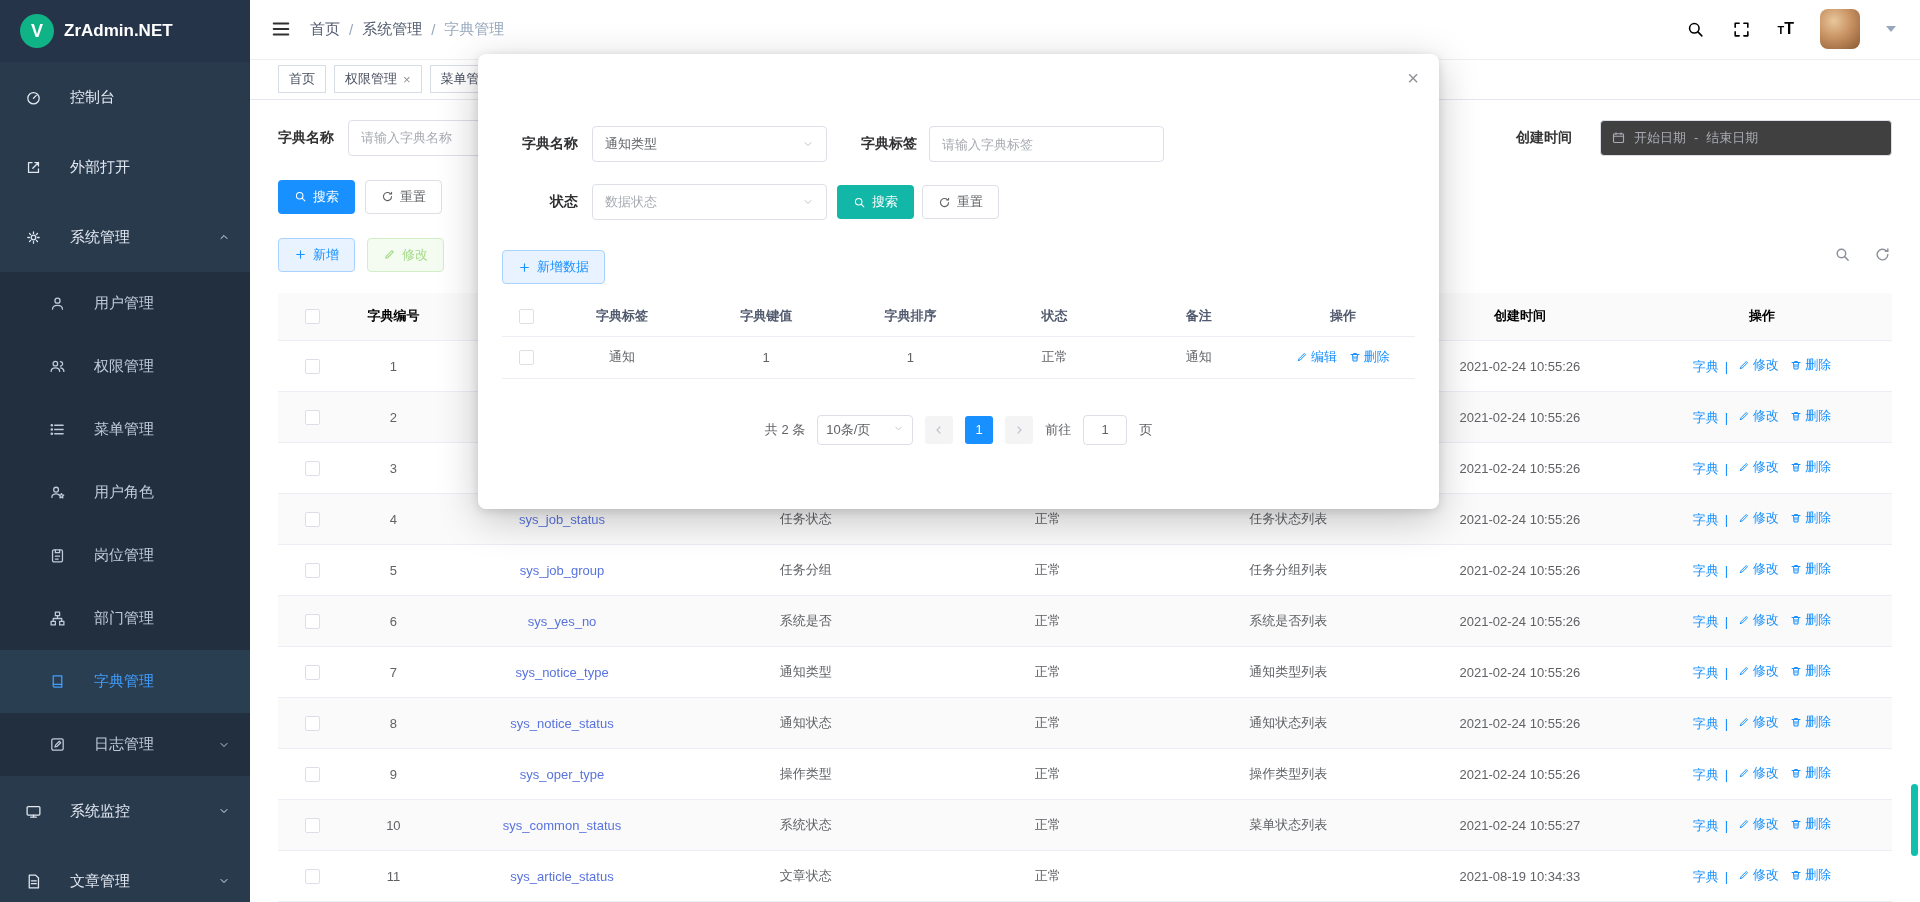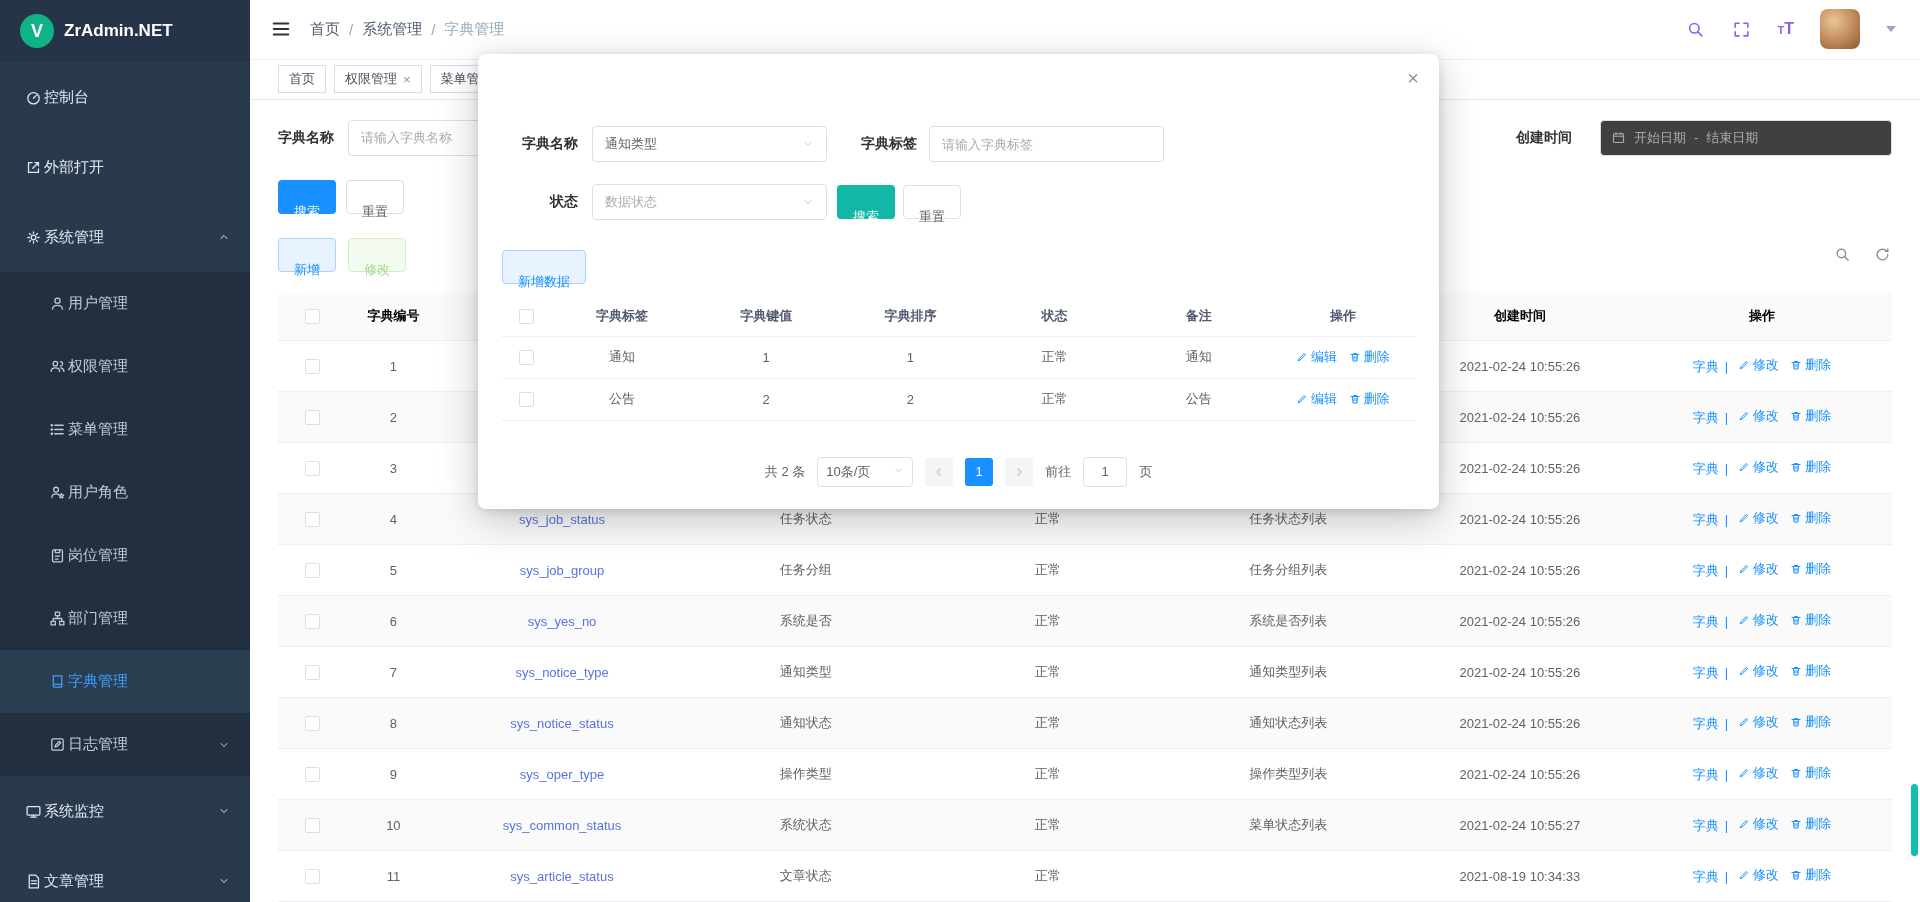--- a/index.html
+++ b/index.html
@@ -4,39 +4,39 @@
 <style>
   * { margin:0; padding:0; box-sizing:border-box; }
   html,body { width:1920px; height:902px; overflow:hidden; font-family:"Liberation Sans","DejaVu Sans",sans-serif; background:#fff; }
   .app { display:flex; width:1920px; height:902px; position:relative; }
 
   
   .sidebar { width:250px; height:902px; background:#293a4d; flex:0 0 250px; overflow:hidden; }
   .logo { height:62px; display:flex; align-items:center; gap:10px; padding-left:20px; background:#253448; cursor:pointer; }
   .logo-circle { width:34px; height:34px; border-radius:50%; background:#10b385; color:#fff; font-weight:bold; font-size:18px; display:flex; align-items:center; justify-content:center; }
   .logo-text { color:#fff; font-size:17px; font-weight:bold; }
-  .nav-item { position:relative; height:70px; display:flex; align-items:center; gap:2px; padding-left:24px; color:#e2e8f0; font-size:15px; cursor:pointer; }
+  .nav-item { position:relative; height:70px; display:flex; align-items:center; gap:28px; padding-left:24px; color:#e2e8f0; font-size:15px; cursor:pointer; }
   .submenu { background:#212f3f; }
   .submenu .nav-item { height:63px; padding-left:48px; color:#bfcbd9; }
   .submenu .nav-item.active { color:#409eff; background:#2a3e52; }
   .nicon { width:18px; height:18px; display:inline-flex; align-items:center; justify-content:center; }
   .nicon svg { width:17px; height:17px; stroke:currentColor; fill:none; stroke-width:1.8; stroke-linecap:round; stroke-linejoin:round; }
   .caret { position:absolute; right:20px; width:12px; height:12px; display:inline-flex; }
   .caret svg { width:12px; height:12px; stroke:currentColor; fill:none; stroke-width:2; stroke-linecap:round; }
   .caret.up svg { transform:rotate(180deg); }
 
   
   .main { flex:1; display:flex; flex-direction:column; min-width:0; }
   .topbar { height:62px; display:flex; align-items:center; border-bottom:1px solid #eef0f3; padding:0 24px 0 20px; background:#fff; }
   .hamburger { width:22px; height:22px; margin-right:18px; cursor:pointer; color:#303133; }
   .hamburger svg { width:22px; height:22px; stroke:currentColor; stroke-width:2; fill:none; stroke-linecap:round; }
   .breadcrumb { display:flex; align-items:center; gap:9px; font-size:15px; color:#515a6e; }
   .breadcrumb .bc-sep { color:#97a8be; }
   .breadcrumb .bc-last { color:#97a8be; }
-  .topbar-right { margin-left:auto; display:flex; align-items:center; gap:26px; color:#8b5cf6; }
+  .topbar-right { margin-left:auto; display:flex; align-items:center; gap:26px; color:#000000; }
   .tb-icon { width:20px; height:20px; cursor:pointer; display:inline-flex; align-items:center; justify-content:center; }
   .tb-icon svg { width:19px; height:19px; stroke:currentColor; fill:none; stroke-width:2; stroke-linecap:round; stroke-linejoin:round; }
   .fontsize { font-size:16px; font-weight:bold; cursor:pointer; }
   .fontsize small { font-size:11px; }
   .avatar { width:40px; height:40px; border-radius:8px; background:radial-gradient(circle at 35% 30%, #e8c79a 0%, #c89263 45%, #8a5a32 100%); cursor:pointer; }
   .avatar-caret { width:0; height:0; border-left:5px solid transparent; border-right:5px solid transparent; border-top:6px solid #97a8be; cursor:pointer; }
 
   .tabsbar { height:41px; display:flex; align-items:center; padding:0 28px; border-bottom:1px solid #e4e7ed; box-shadow:0 1px 3px rgba(0,0,0,.04); background:#fff; }
   .chip { display:inline-flex; align-items:center; gap:6px; height:28px; padding:0 10px; border:1px solid #d8dce5; background:#fff; color:#495060; font-size:13px; margin-right:8px; cursor:pointer; }
   .chip .x { font-size:13px; color:#909399; }
@@ -45,21 +45,21 @@
   .content { padding:20px 28px 0 28px; flex:1; background:#fff; }
   .query-row { display:flex; align-items:center; height:36px; }
   .qlabel { font-size:14px; font-weight:bold; color:#333; margin-right:14px; white-space:nowrap; }
   .text-input { height:36px; width:260px; border:1px solid #dcdfe6; border-radius:4px; padding:0 12px; font-size:13px; color:#606266; font-family:inherit; }
   .text-input::placeholder { color:#a8abb2; }
   .daterange { margin-left:14px; width:292px; height:36px; border:1px solid #dcdfe6; border-radius:4px; background:#404040; display:flex; align-items:center; padding:0 10px; gap:8px; color:#a8abb2; font-size:13px; }
   .daterange .dsep { color:#a8abb2; }
   .daterange svg { width:15px; height:15px; stroke:#a8abb2; fill:none; stroke-width:1.8; }
   .spacer { flex:1; }
 
-  .btn { height:34px; padding:16px 15px; border-radius:4px; font-size:13px; display:inline-flex; align-items:center; gap:6px; border:1px solid transparent; cursor:pointer; font-family:inherit; white-space:nowrap;flex-direction:column; }
+  .btn { height:34px; padding:16px 15px; border-radius:4px; font-size:13px; display:inline-flex; align-items:center; gap:6px; border:1px solid transparent; cursor:pointer; font-family:inherit; white-space:nowrap; }
   .btn svg { width:13px; height:13px; stroke:currentColor; fill:none; stroke-width:2; stroke-linecap:round; stroke-linejoin:round; }
   .btn-primary { background:#1890ff; color:#fff; }
   .btn-default { background:#fff; border-color:#dcdfe6; color:#606266; }
   .btn-teal { background:#12b7a7; color:#fff; }
   .btn-plain-blue { background:#e8f3ff; border-color:#a8d3ff; color:#1890ff; }
   .btn-plain-green { background:#eef9e8; border-color:#b7e3a1; color:#67c23a; opacity:.6; }
   .btn-row { margin-top:24px; display:flex; gap:10px; }
   .tool-row { margin-top:24px; display:flex; gap:12px; align-items:center; }
   .tool-right { margin-left:auto; display:flex; gap:22px; color:#8a8f99; }
   .mini-icon { width:18px; height:18px; cursor:pointer; }
@@ -793,43 +793,20 @@
       <a class="op">
                 <svg viewBox="0 0 24 24">
                   <path d="M4 7h16M9 7V5h6v2M7 7l1 13h8l1-13"></path>
                   <path d="M10 11v5M14 11v5"></path>
                 </svg>
                 <span>删除</span>
               </a>
     </td>
   </tr>
 
-  <tr>
-    <td><span class="cb"></span></td>
-    <td>公告</td>
-    <td>2</td>
-    <td>2</td>
-    <td>正常</td>
-    <td>公告</td>
-    <td>
-      <a class="op">
-                <svg viewBox="0 0 24 24">
-                  <path d="M5 19l1-3.5L16.5 5l2.5 2.5L8.5 18 5 19z"></path>
-                </svg>
-                <span>编辑</span>
-              </a>
-      <a class="op">
-                <svg viewBox="0 0 24 24">
-                  <path d="M4 7h16M9 7V5h6v2M7 7l1 13h8l1-13"></path>
-                  <path d="M10 11v5M14 11v5"></path>
-                </svg>
-                <span>删除</span>
-              </a>
-    </td>
-  </tr>
 </tbody>
     </table>
 
     <div class="pagination">
       <span>共 2 条</span>
       <div class="psel">
         <span>10条/页</span>
         <span class="sel-caret"><svg viewBox="0 0 24 24">
               <path d="M6 9l6 6 6-6"></path>
             </svg></span>

